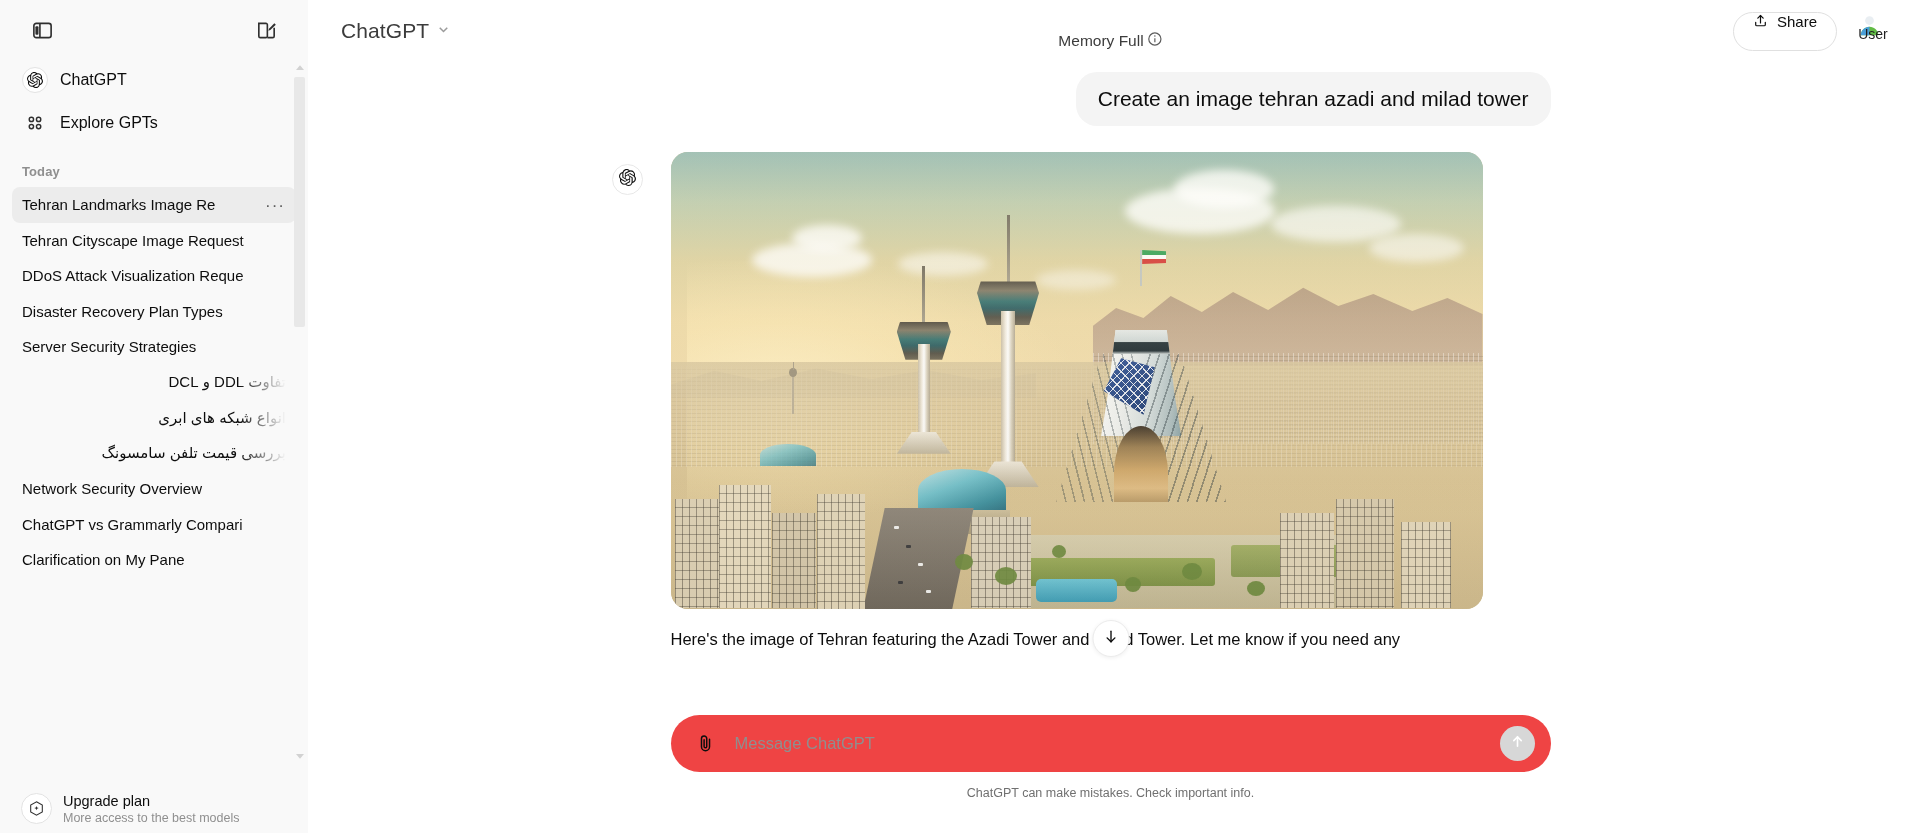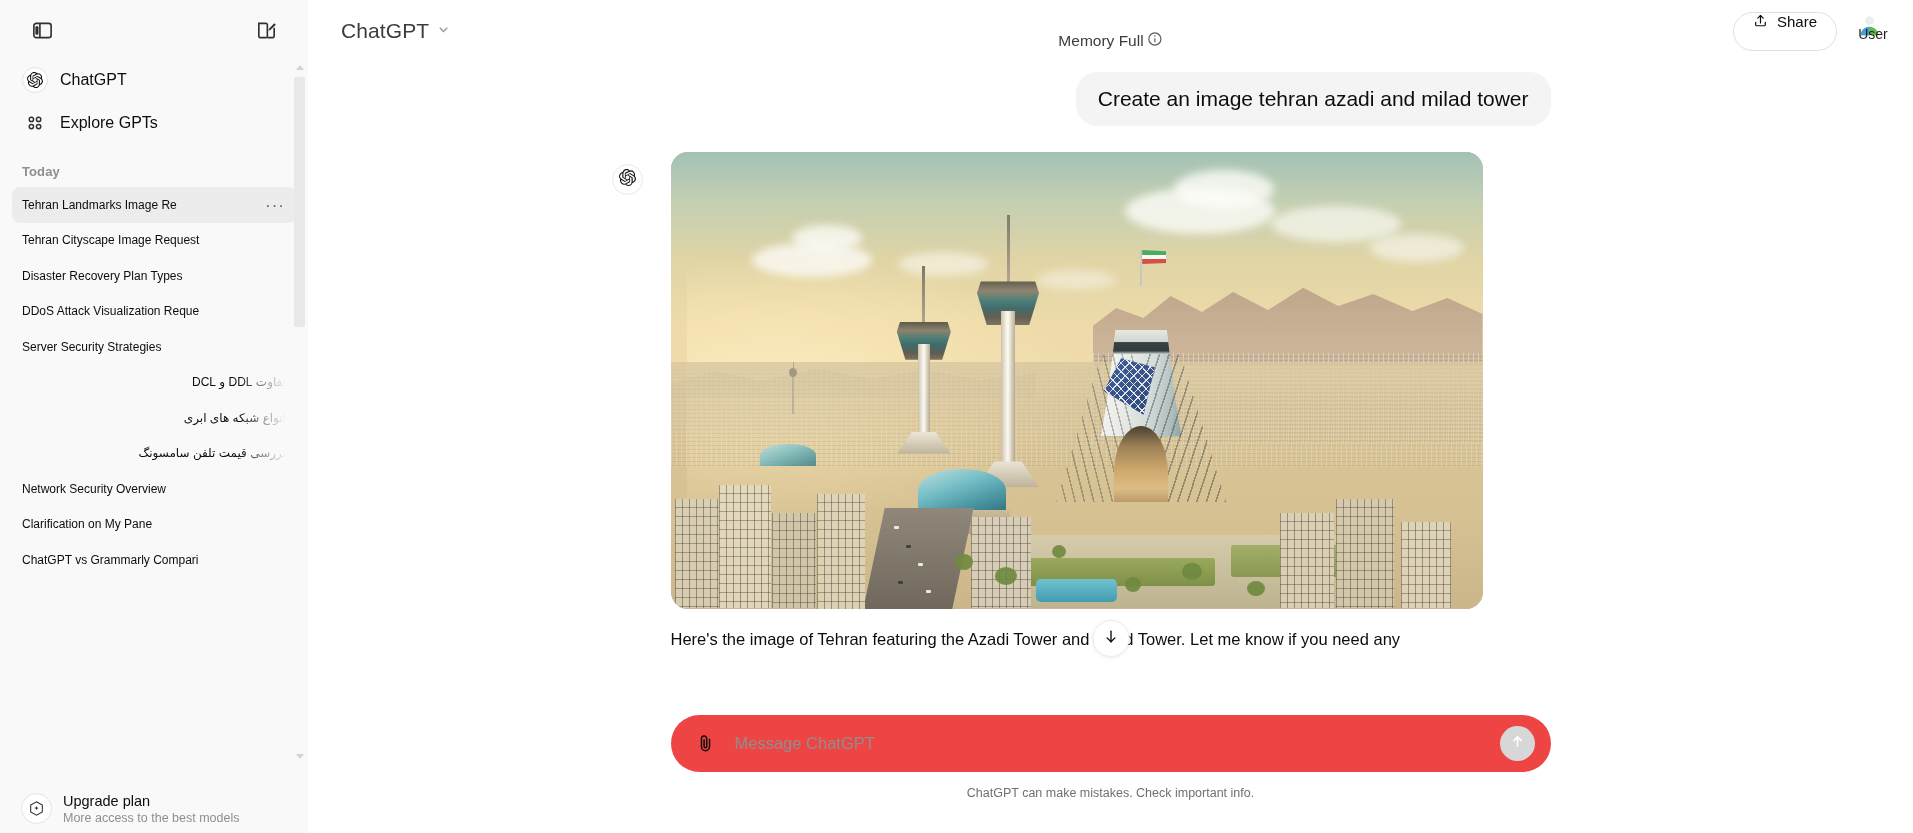--- a/index.html
+++ b/index.html
@@ -36,21 +36,21 @@
     font-size: 13px; font-weight: bold; color: #8f8f8f;
     padding: 18px 22px 8px 22px; letter-spacing: .1px;
   }
   .chat-list { flex: 1; padding: 0 12px; overflow: hidden; }
   .chat-row {
     position: relative; height: 35.5px; display: flex; align-items: center;
     border-radius: 8px; padding: 0 10px; cursor: pointer; overflow: hidden;
   }
   .chat-row.active { background: #ececec; }
   .chat-title {
-    font-size: 12px; color: #0d0d0d; white-space: nowrap; overflow: hidden;
+    font-size: 15px; color: #0d0d0d; white-space: nowrap; overflow: hidden;
     flex: 1; min-width: 0;
     -webkit-mask-image: linear-gradient(to right, #000 82%, transparent 100%);
     mask-image: linear-gradient(to right, #000 82%, transparent 100%);
   }
   .chat-title.rtl { direction: rtl; text-align: right; }
   .dots {
     position: absolute; right: 8px; top: 50%; transform: translateY(-50%);
     font-size: 17px; color: #5d5d5d; letter-spacing: 1px; line-height: 1;
     padding: 2px 3px; border-radius: 5px;
   }
@@ -352,45 +352,45 @@
 
     <div class="chat-list">
       <div class="chat-row active">
         <span class="chat-title">Tehran Landmarks Image Re</span>
         <span class="dots">···</span>
       </div>
       <div class="chat-row">
         <span class="chat-title">Tehran Cityscape Image Request</span>
       </div>
       <div class="chat-row">
+        <span class="chat-title">DDoS Attack Visualization Reque</span>
+      </div>
+      <div class="chat-row">
         <span class="chat-title">Disaster Recovery Plan Types</span>
       </div>
       <div class="chat-row">
-        <span class="chat-title">DDoS Attack Visualization Reque</span>
-      </div>
-      <div class="chat-row">
         <span class="chat-title">Server Security Strategies</span>
       </div>
       <div class="chat-row">
         <span class="chat-title rtl">تفاوت DDL و DCL</span>
       </div>
       <div class="chat-row">
         <span class="chat-title rtl">انواع شبکه های ابری</span>
       </div>
       <div class="chat-row">
         <span class="chat-title rtl">بررسی قیمت تلفن سامسونگ</span>
       </div>
       <div class="chat-row">
         <span class="chat-title">Network Security Overview</span>
       </div>
       <div class="chat-row">
+        <span class="chat-title">ChatGPT vs Grammarly Compari</span>
+      </div>
+      <div class="chat-row">
         <span class="chat-title">Clarification on My Pane</span>
-      </div>
-      <div class="chat-row">
-        <span class="chat-title">ChatGPT vs Grammarly Compari</span>
       </div>
     </div>
 
     <div class="sb-bottom">
       <div class="upgrade-row">
         <span class="upg-ico">
           <svg width="17" height="17" viewBox="0 0 24 24" fill="none" stroke="#2f2f2f" stroke-width="1.5">
             <path d="M12 2.6 20.2 7v10L12 21.4 3.8 17V7z"></path>
             <path d="M12 8.3l.85 2.3 2.3.85-2.3.85L12 14.6l-.85-2.3-2.3-.85 2.3-.85z" fill="#2f2f2f" stroke="none"></path>
           </svg>

